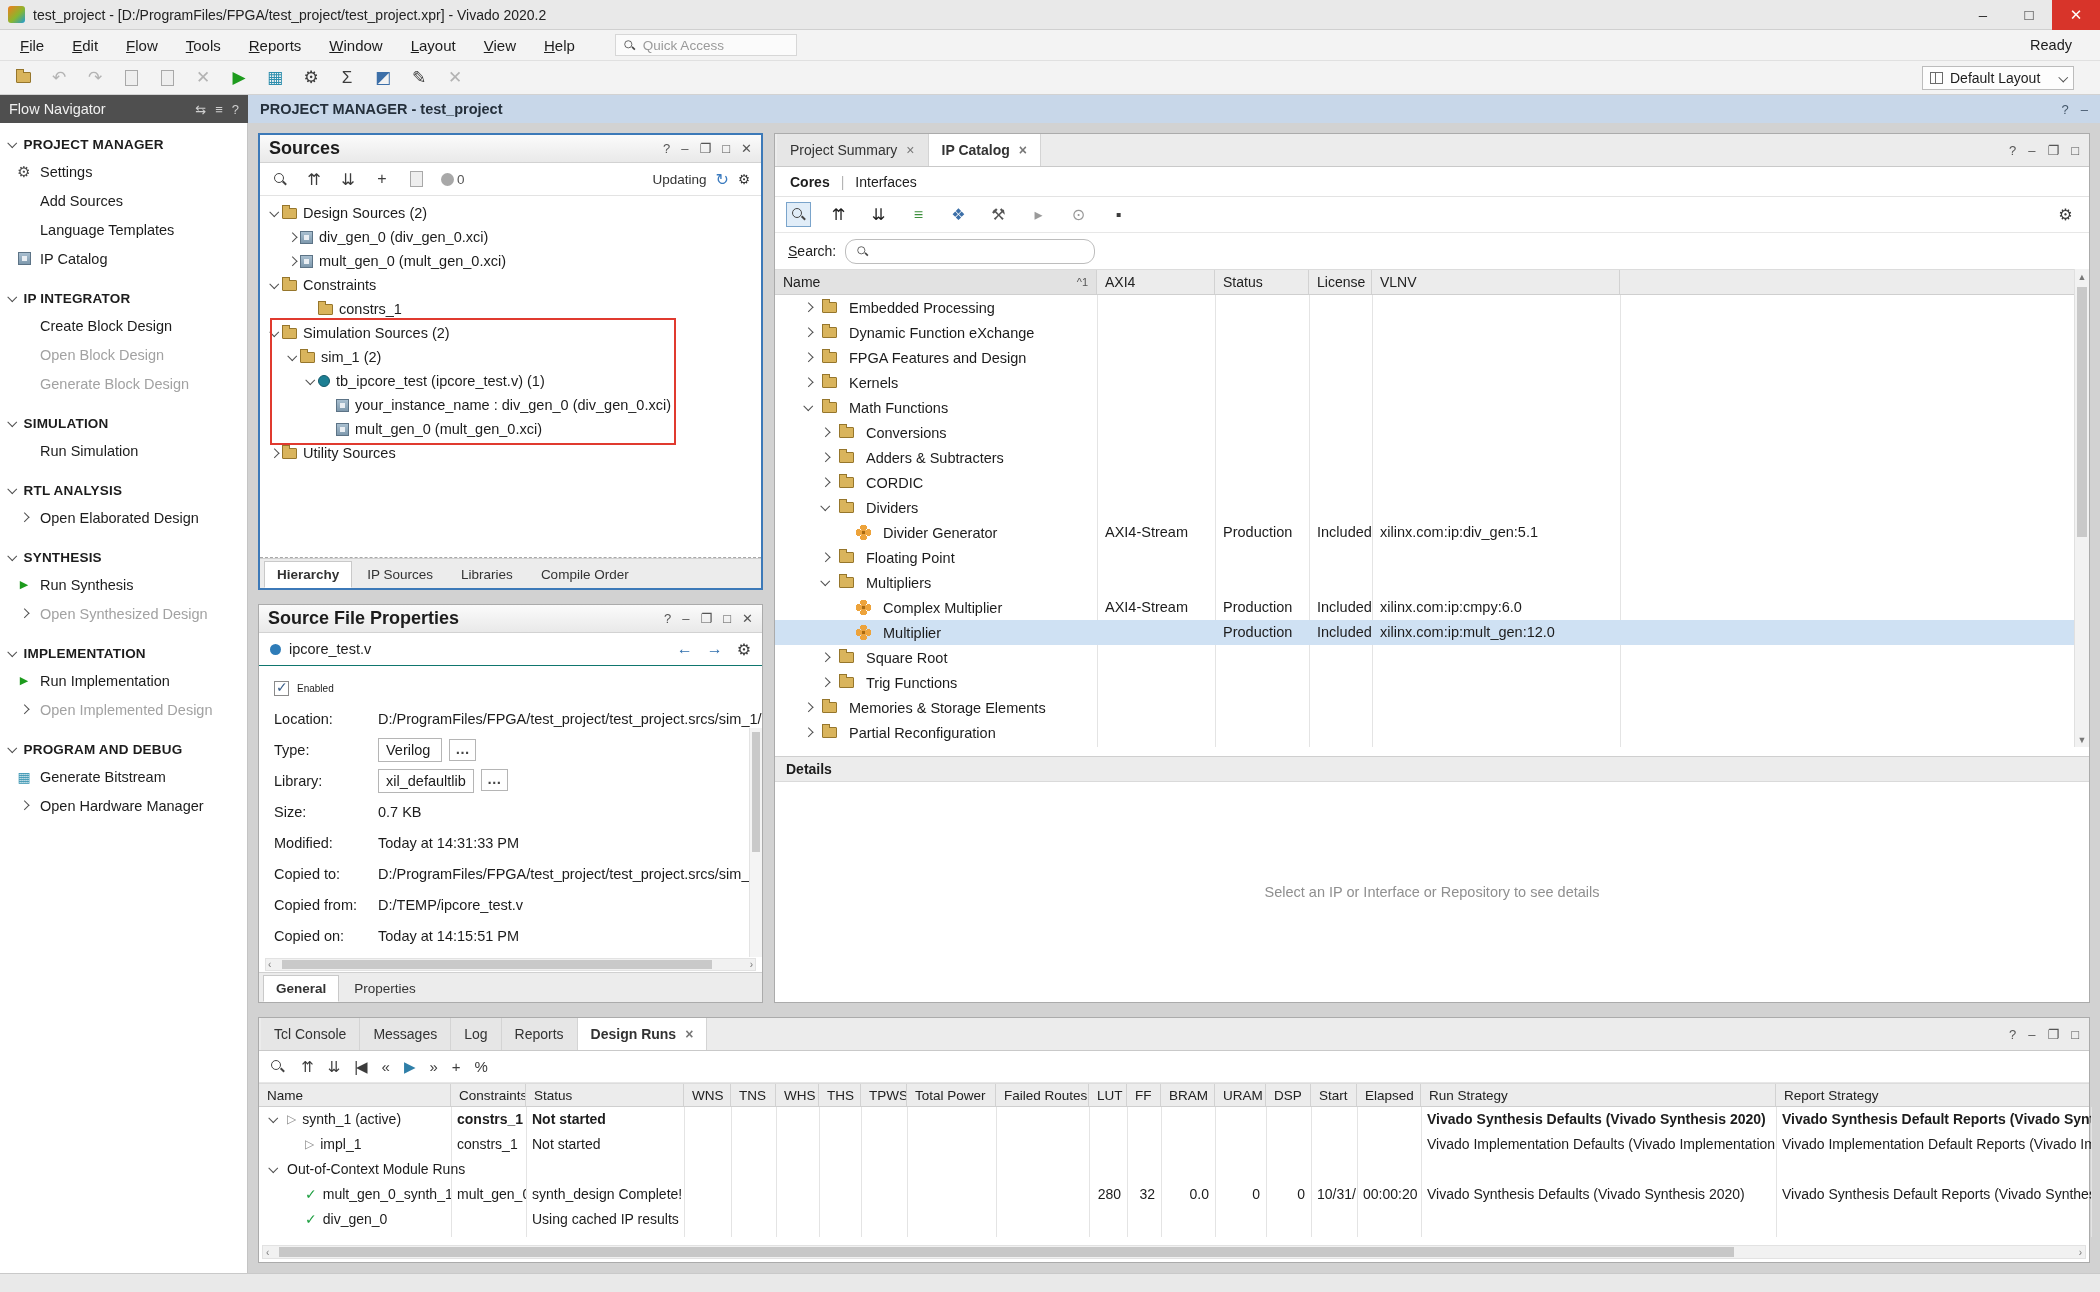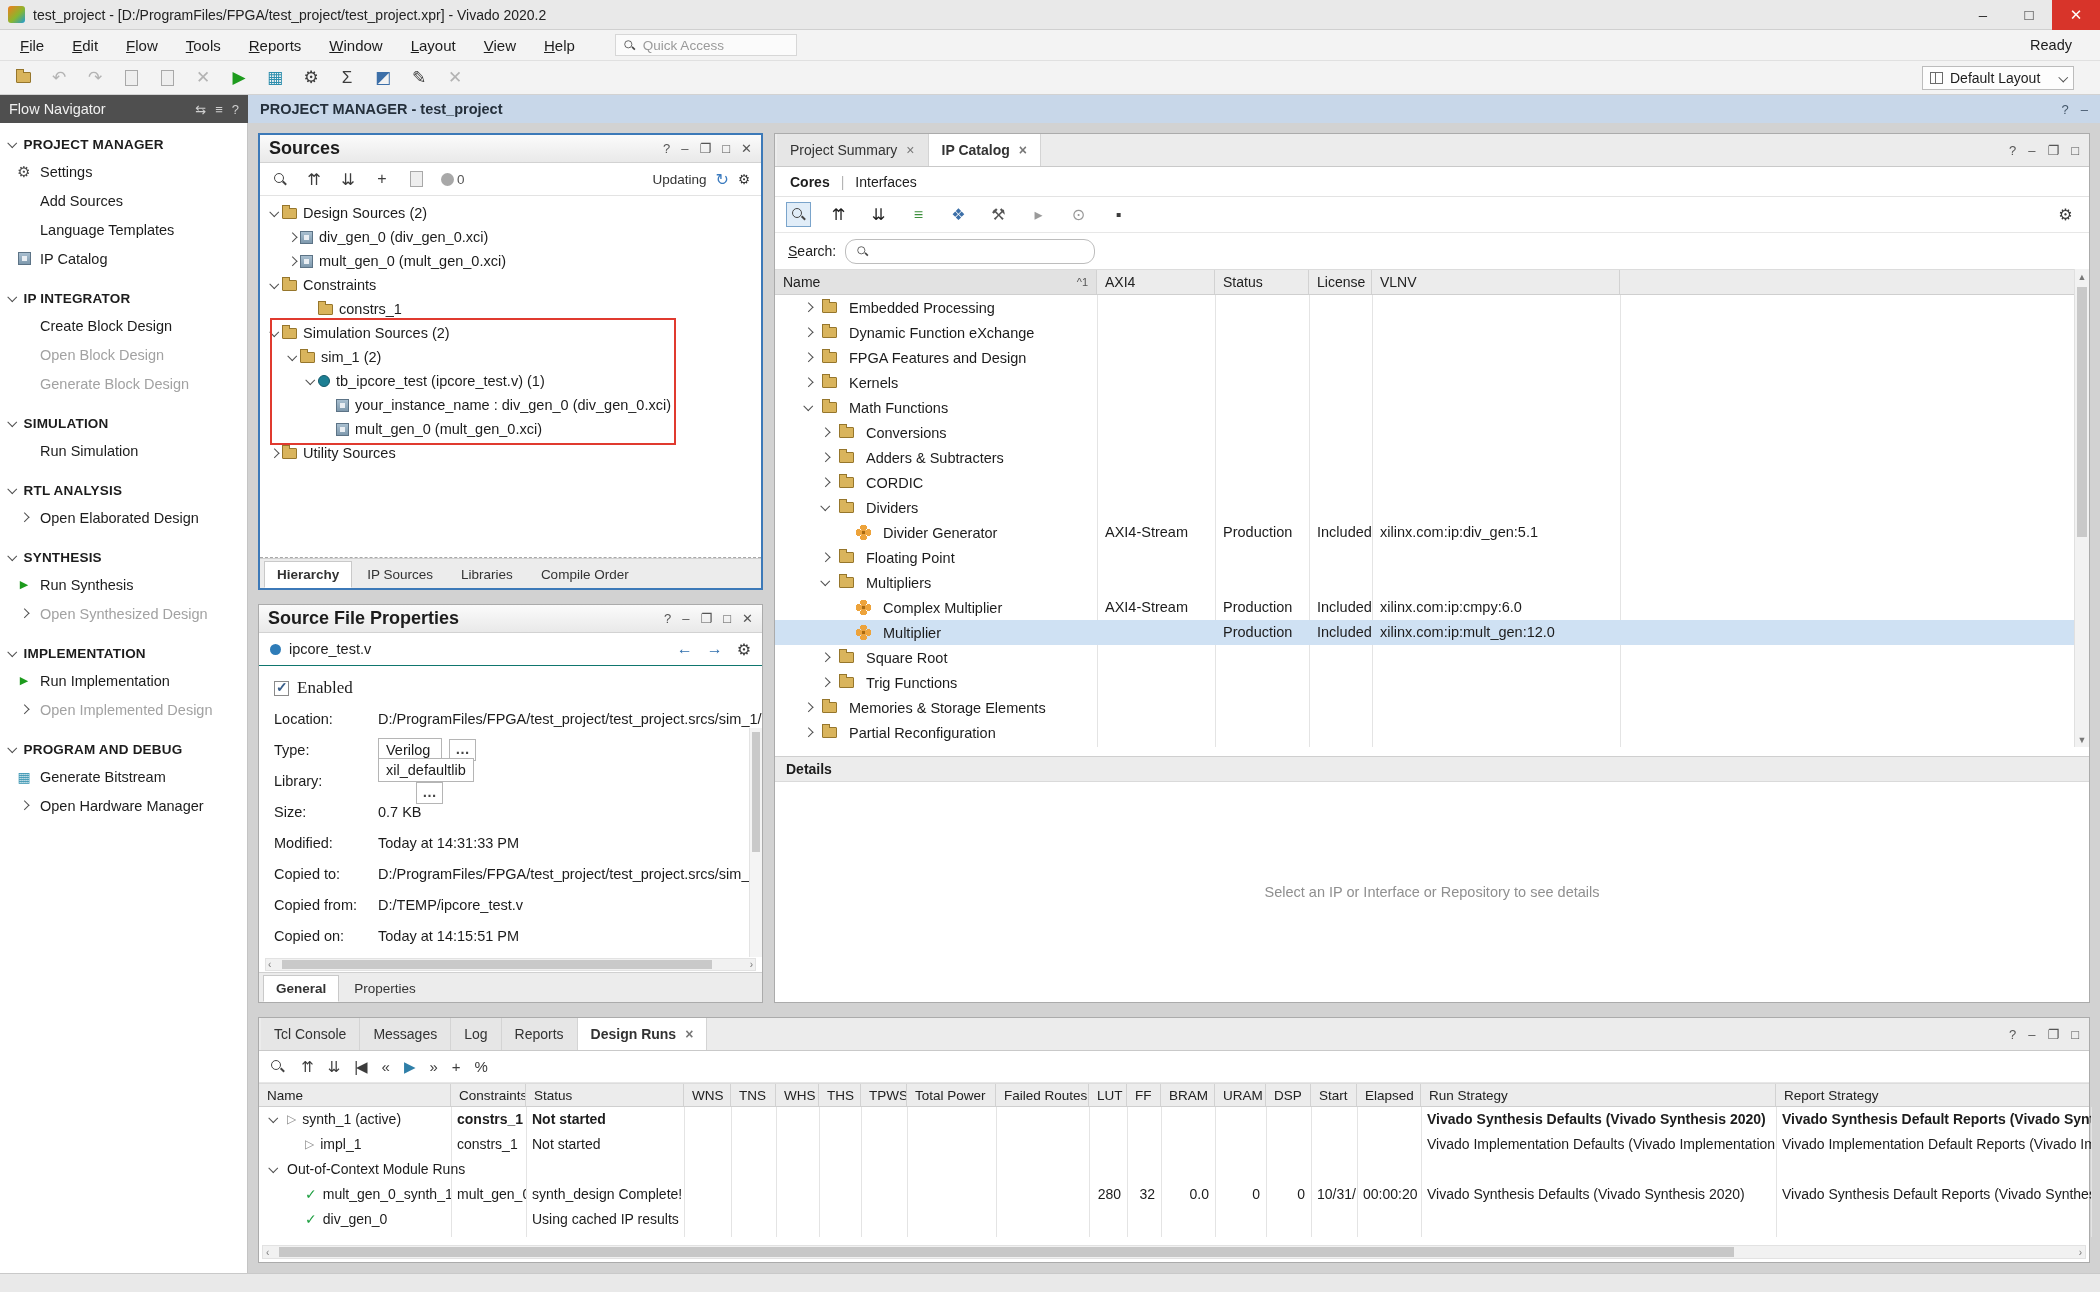--- a/index.html
+++ b/index.html
@@ -99,21 +99,21 @@
 .panel-tabs{height:30px;background:#ececec;border-top:1px solid #d0d0d0;display:flex;align-items:flex-end;padding:0 4px;gap:2px;flex:none;}
 .btab{height:27px;display:flex;align-items:center;padding:0 12px;font-size:13.5px;color:#333;border:1px solid transparent;}
 .btab.active{background:#fff;border:1px solid #c9c9c9;border-bottom-color:#fff;font-weight:bold;}
 .red-rect{position:absolute;left:270px;top:318px;width:406px;height:127px;border:2px solid #e03a2f;z-index:6;pointer-events:none;}
 
 
 .props-panel{left:258px;top:604px;width:505px;height:399px;border:1px solid #ababab;}
 .file-row{height:33px;display:flex;align-items:center;padding:0 11px;gap:8px;border-bottom:1px solid #0f766e;flex:none;font-size:14.5px;}
 .nav-arrows{margin-left:auto;display:flex;gap:14px;color:#2f6fae;font-size:16px;align-items:center;}
 .props-body{flex:1;padding:7px 0 0 15px;overflow:hidden;position:relative;}
-.checkbox-row{display:flex;align-items:center;height:30px;gap:8px;font-size:17px;font-family:Liberation Serif, serif;}
+.checkbox-row{display:flex;align-items:center;height:30px;gap:8px;font-size:10px;}
 .checkbox{width:15px;height:15px;border:1px solid #8a8a8a;background:#fff;position:relative;flex:none;}
 .checkbox.checked::after{content:"✓";position:absolute;left:1px;top:-3px;font-size:14px;color:#3a5f8a;font-weight:bold;}
 .prop-row{display:flex;align-items:center;height:31px;font-size:14.5px;}
 .prop-label{width:104px;flex:none;}
 .prop-value{white-space:nowrap;}
 .prop-input{display:inline-block;border:1px solid #b5b5b5;background:#fff;height:24px;line-height:22px;padding:0 7px;min-width:64px;}
 .more-btn{display:inline-block;border:1px solid #b5b5b5;width:27px;height:22px;text-align:center;line-height:19px;margin-left:7px;font-weight:bold;color:#444;}
 .props-vscroll{position:absolute;right:0;top:62px;width:13px;height:292px;background:#f4f4f4;border-left:1px solid #e3e3e3;}
 .props-vscroll .thumb{position:absolute;left:2px;right:2px;top:4px;height:120px;background:#c9c9c9;}
 .props-hscroll{height:13px;margin:1px 6px;background:#f1f1f1;border:1px solid #e2e2e2;position:relative;flex:none;display:flex;align-items:center;justify-content:space-between;padding:0 2px;font-size:10px;color:#777;}
@@ -528,21 +528,21 @@
           </div>
           <div class="prop-row">
             <span class="prop-label">Type:</span>
             <span style="display: flex; align-items: center;">
               <span class="prop-input">Verilog</span>
               <span class="more-btn">…</span>
             </span>
           </div>
           <div class="prop-row">
             <span class="prop-label">Library:</span>
-            <span style="display: flex; align-items: center; flex-direction: column;">
+            <span style="display: flex; align-items: flex-start;">
               <span class="prop-input">xil_defaultlib</span>
               <span class="more-btn">…</span>
             </span>
           </div>
           <div class="prop-row">
             <span class="prop-label">Size:</span>
             <span class="prop-value">0.7 KB</span>
           </div>
           <div class="prop-row">
             <span class="prop-label">Modified:</span>

